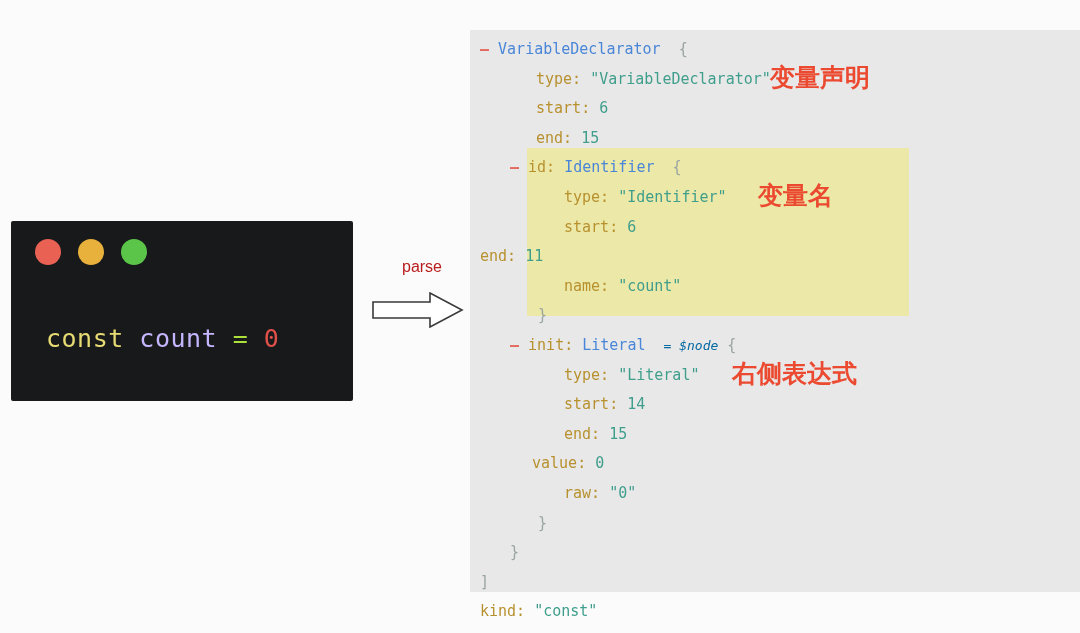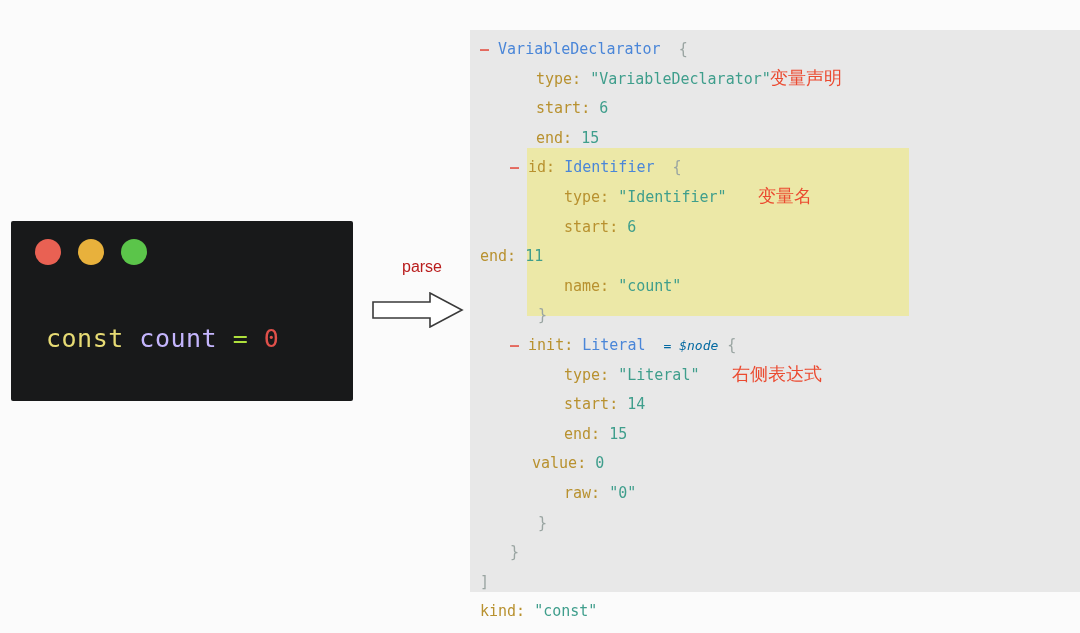--- a/index.html
+++ b/index.html
@@ -112,23 +112,24 @@
   .key      { color: #b8912f; }
   .nodename { color: #4a86d8; }
   .strval   { color: #3f9e8c; }
   .numval   { color: #3f9e8c; }
   .punct    { color: #9aa5a2; }
   .meta     { color: #0369a1; font-style: italic; font-size: 13px; }
 
   .cn-note {
     color: #eb4a30;
     font-family: "DejaVu Sans", sans-serif;
-    font-size: 18px;
+    font-size: 25px;
     position: absolute;
     white-space: nowrap;
+    font-weight: bold;
   }
   #note-decl { left: 300px; top: -2px; }
   #note-name { left: 288px; top: -2px; }
   #note-expr { left: 262px; top: -2px; }
 </style>
 </head>
 <body>
 
 <div id="code-window">
   <div id="window-controls">

